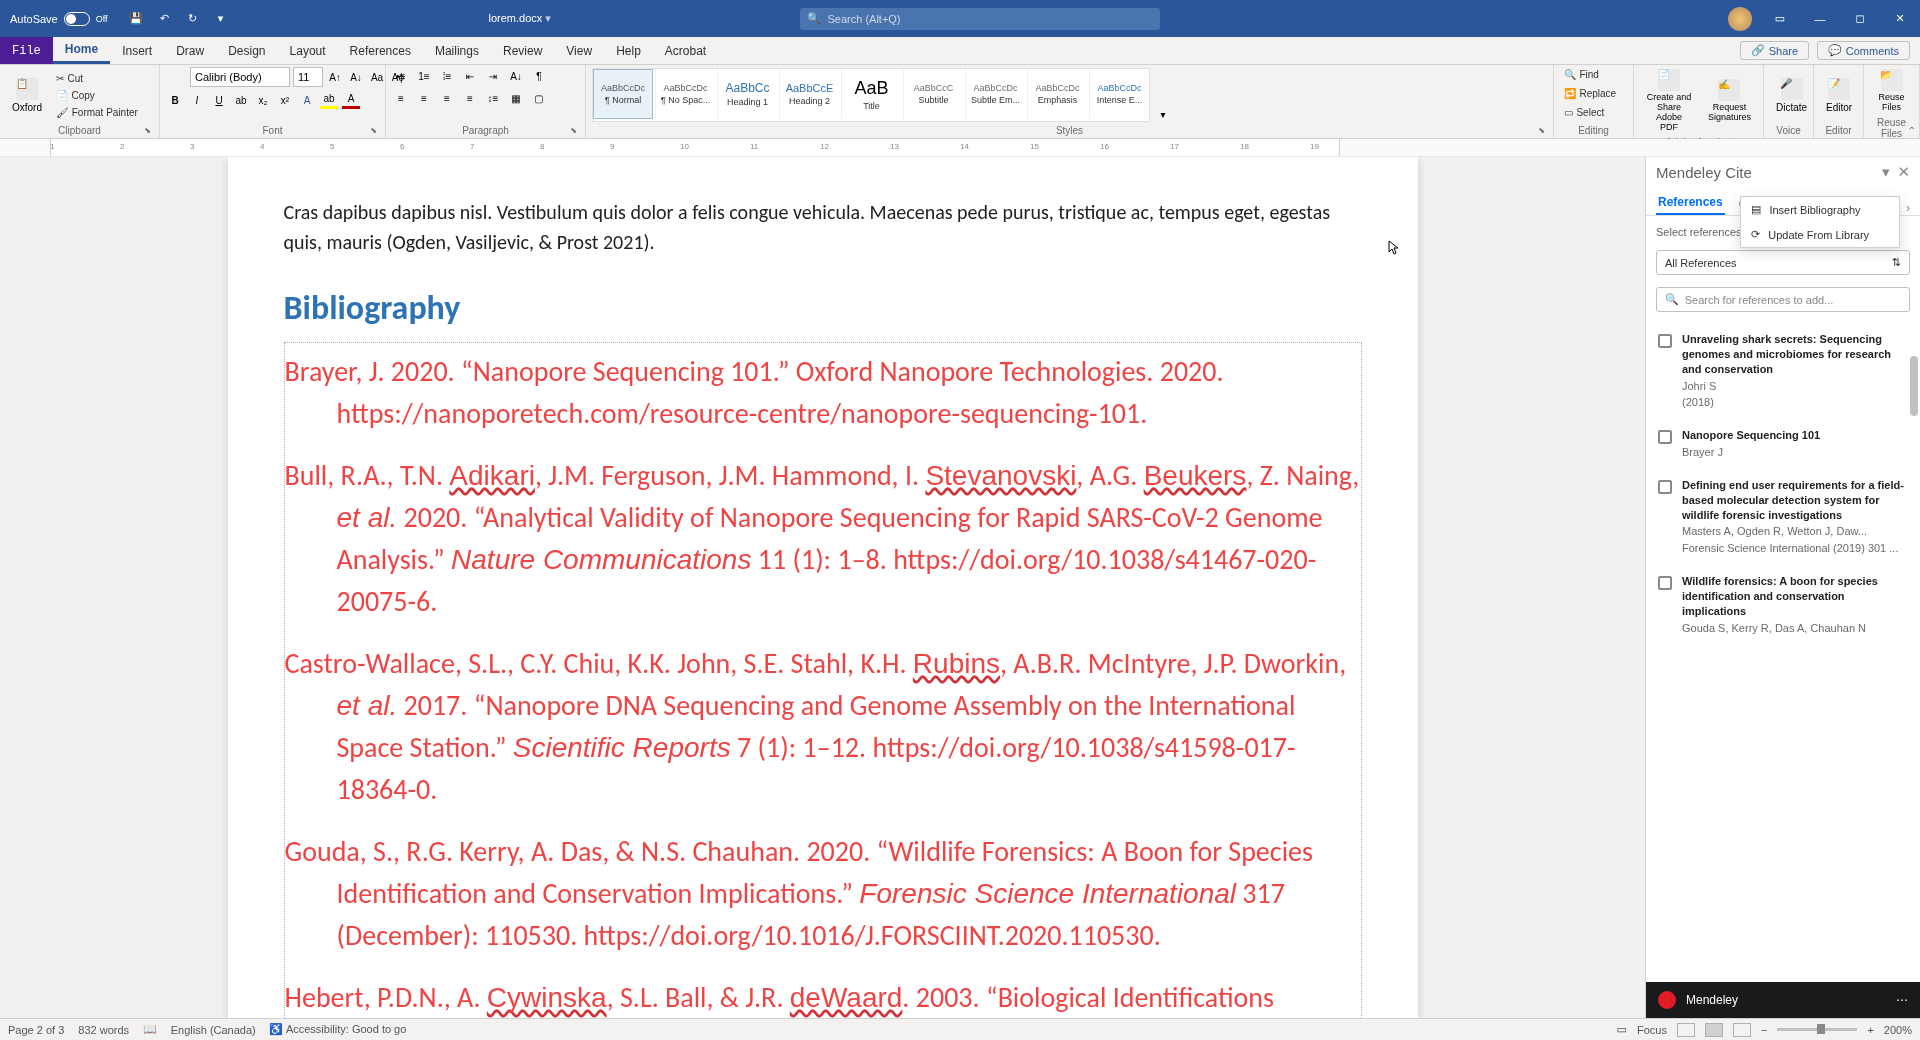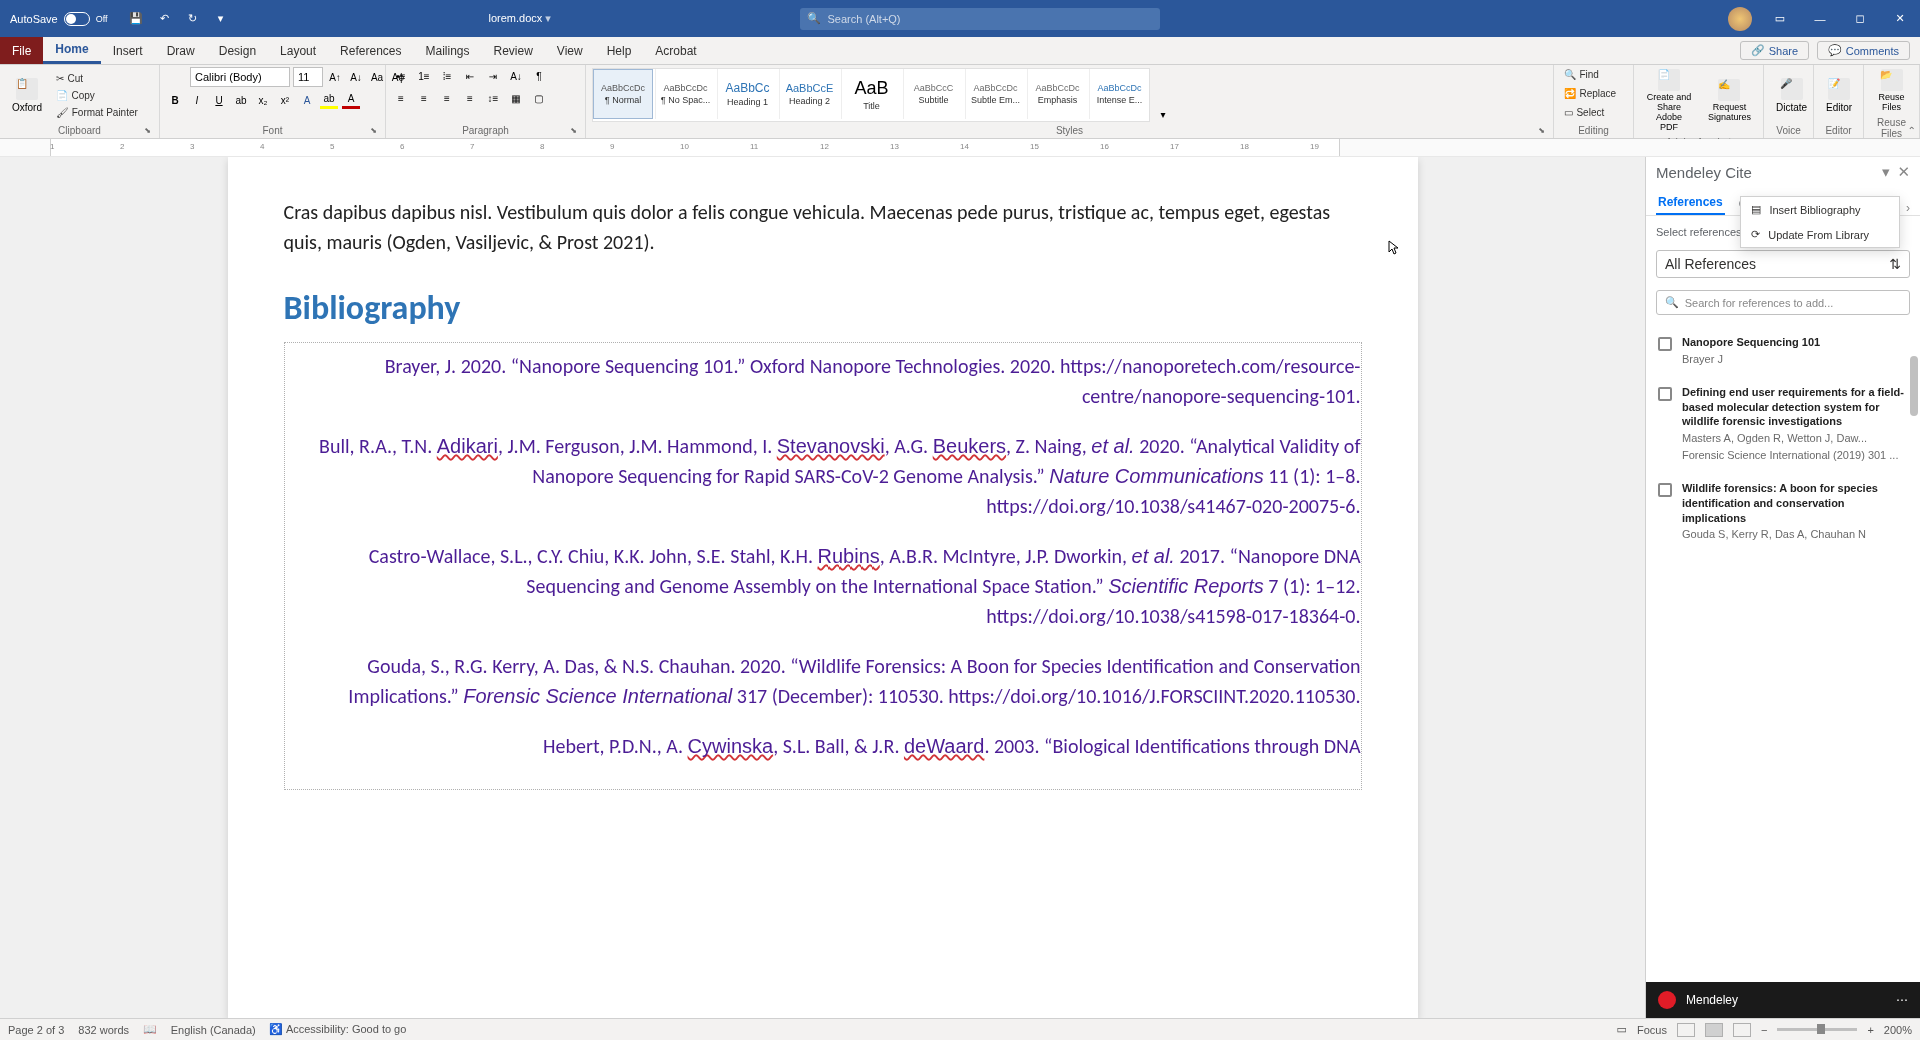--- a/index.html
+++ b/index.html
@@ -14,21 +14,21 @@
 .qat-icon { width: 18px; height: 18px; display: flex; align-items: center; justify-content: center; color: #fff; }
 .titlespace { flex: 1; text-align: center; }
 .search-box { background: #4a74af; width: 360px; height: 22px; border-radius: 3px; display: flex; align-items: center; gap: 6px; padding: 0 8px; color: #cfd9e8; }
 .winbtns { display: flex; margin-left: auto; }
 .winbtn { width: 40px; height: 30px; display: flex; align-items: center; justify-content: center; color: #fff; }
 .userblob { width: 24px; height: 24px; border-radius: 50%; background: radial-gradient(circle, #f0c674, #b58863); margin: 0 8px; }
 
 
 .tabs { background: #f3f2f1; height: 28px; display: flex; align-items: stretch; border-bottom: 1px solid #d0d0d0; font-size: 12px; }
 .tab { padding: 0 12px; display: flex; align-items: center; color: #323130; }
-.tab.file { background: #7f1d1d; color: #fff; }
+.tab.file { background: #4c1d95; color: #fff; font-family: Liberation Mono, monospace; }
 .tab.active { border-bottom: 3px solid #2b579a; color: #2b579a; font-weight: 600; }
 .tabs-right { margin-left: auto; display: flex; gap: 8px; padding-right: 10px; align-items: center; }
 .share-btn, .comments-btn { border: 1px solid #c0c0c0; border-radius: 3px; padding: 2px 10px; font-size: 11px; color: #2b579a; display: flex; align-items: center; gap: 4px; }
 
 
 .ribbon { background: #f3f2f1; height: 74px; display: flex; border-bottom: 1px solid #d0d0d0; font-size: 10px; position: relative; }
 .rgroup { border-right: 1px solid #d9d9d9; display: flex; flex-direction: column; padding: 2px 6px; }
 .rgroup-body { flex: 1; display: flex; align-items: center; gap: 4px; }
 .rgroup-label { text-align: center; font-size: 10px; color: #6a6a6a; padding-top: 2px; position: relative; }
 .dlaunch { position: absolute; right: 2px; bottom: 1px; font-size: 8px; color: #6a6a6a; }
@@ -51,39 +51,39 @@
 .ruler-white { position: absolute; left: 50px; right: 580px; top: 0; bottom: 0; background: #fff; border-left: 1px solid #d0d0d0; border-right: 1px solid #d0d0d0; }
 .ruler-mark { position: absolute; top: 3px; }
 
 
 .main { flex: 1; display: flex; overflow: hidden; }
 .doc-area { flex: 1; background: #f0f0f0; display: flex; justify-content: center; overflow: hidden; position: relative; }
 .page { background: #fff; width: 1190px; padding: 40px 56px; box-shadow: 0 3px 8px rgba(0,0,0,0.15); margin-top: 0; }
 .bodytext { font-size: 20px; line-height: 1.5; color: #222; margin-bottom: 12px; font-family: Calibri, sans-serif; }
 .bib-title { font-size: 34px; color: #2e74b5; margin: 30px 0 14px 0; font-family: Calibri, sans-serif; }
 .bib-box { border: 1px dotted #b0b0b0; padding: 8px 0; }
-.bib-entry { font-size: 20px; line-height: 1.5; color: #4c1d95; margin-bottom: 20px; padding-left: 52px; text-indent: -52px; font-family: Calibri, sans-serif; text-align: right; }
+.bib-entry { font-size: 28px; line-height: 1.5; color: #ef4444; margin-bottom: 20px; padding-left: 52px; text-indent: -52px; font-family: Calibri, sans-serif; }
 .bib-entry em { font-style: italic; }
 .err { text-decoration: underline wavy #d13438; text-decoration-skip-ink: none; }
 
 
 .sidepanel { width: 275px; background: #fff; border-left: 1px solid #d0d0d0; display: flex; flex-direction: column; font-size: 12px; }
 .sp-title { display: flex; align-items: center; padding: 6px 10px; color: #5f6368; font-size: 15px; font-weight: 500;}
 .sp-title-ctl { margin-left: auto; display: flex; gap: 8px; color: #888; }
 .sp-tabs { display: flex; border-bottom: 1px solid #e0e0e0; font-size: 12px; padding: 4px 10px 0 10px; gap: 12px; align-items: flex-end; }
 .sp-tab { padding: 4px 2px; color: #5f6368; }
 .sp-tab.active { color: #0070f3; border-bottom: 2px solid #0070f3; font-weight: 600; }
 .sp-tabs .divider { width: 1px; height: 16px; background: #d0d0d0; margin: 0 4px; }
 .sp-more { color: #0070f3; display: flex; align-items: center; gap: 3px; }
 .sp-chev { font-size: 10px; }
 .sp-dropdown { position: absolute; right: 20px; top: 196px; background: #fff; border: 1px solid #d0d0d0; box-shadow: 0 4px 12px rgba(0,0,0,0.15); width: 160px; z-index: 100; }
 .sp-dd-item { padding: 6px 10px; display: flex; align-items: center; gap: 8px; color: #323130; font-size: 11px;}
 .sp-body { flex: 1; padding: 10px; display: flex; flex-direction: column; gap: 12px; overflow: hidden; position: relative; }
 .sp-hint { color: #5f6368; font-size: 11px; }
-.sp-select { border: 1px solid #c0c0c0; border-radius: 3px; padding: 5px 8px; display: flex; justify-content: space-between; align-items: center; color: #323130; font-size: 14px;}
+.sp-select { border: 1px solid #c0c0c0; border-radius: 3px; padding: 5px 8px; display: flex; justify-content: space-between; align-items: center; color: #323130; font-size: 11px;}
 .sp-search { border: 1px solid #c0c0c0; border-radius: 3px; padding: 5px 8px; display: flex; align-items: center; gap: 6px; color: #888; font-size: 11px;}
 .ref-list { flex: 1; overflow: hidden; }
 .ref-item { display: flex; gap: 10px; padding: 8px 2px 10px 2px; }
 .ref-check { width: 14px; height: 14px; border: 2px solid #888; border-radius: 2px; margin-top: 2px; flex-shrink: 0; }
 .ref-text { font-size: 11px; line-height: 1.35; }
 .ref-title { font-weight: 700; color: #222; }
 .ref-meta { color: #6a6a6a; margin-top: 2px; }
 .sp-scroll { position: absolute; right: 2px; top: 140px; width: 8px; height: 60px; background: #c0c0c0; border-radius: 4px;}
 .sp-foot { background: #1a1a1a; color: #fff; height: 36px; display: flex; align-items: center; padding: 0 12px; gap: 10px; }
 .sp-foot-logo { width: 18px; height: 18px; background: #e01c27; border-radius: 50%; position: relative; }
@@ -390,20 +390,28 @@
           <span>⇅</span>
       </div>
       <div class="sp-search">
         <span>🔍</span>
         <span>Search for references to add...</span>
       </div>
       <div class="ref-list" id="ref-list">
           <div class="ref-item">
             <div class="ref-check"></div>
             <div class="ref-text">
+              <div class="ref-title">Unraveling shark secrets: Sequencing genomes and microbiomes for research and conservation</div>
+              <div class="ref-meta">Johri S</div>
+              <div class="ref-meta">(2018)</div>
+            </div>
+          </div>
+          <div class="ref-item">
+            <div class="ref-check"></div>
+            <div class="ref-text">
               <div class="ref-title">Nanopore Sequencing 101</div>
               <div class="ref-meta">Brayer J</div>
             </div>
           </div>
           <div class="ref-item">
             <div class="ref-check"></div>
             <div class="ref-text">
               <div class="ref-title">Defining end user requirements for a field-based molecular detection system for wildlife forensic investigations</div>
               <div class="ref-meta">Masters A, Ogden R, Wetton J, Daw...</div>
               <div class="ref-meta">Forensic Science International (2019) 301 ...</div>

